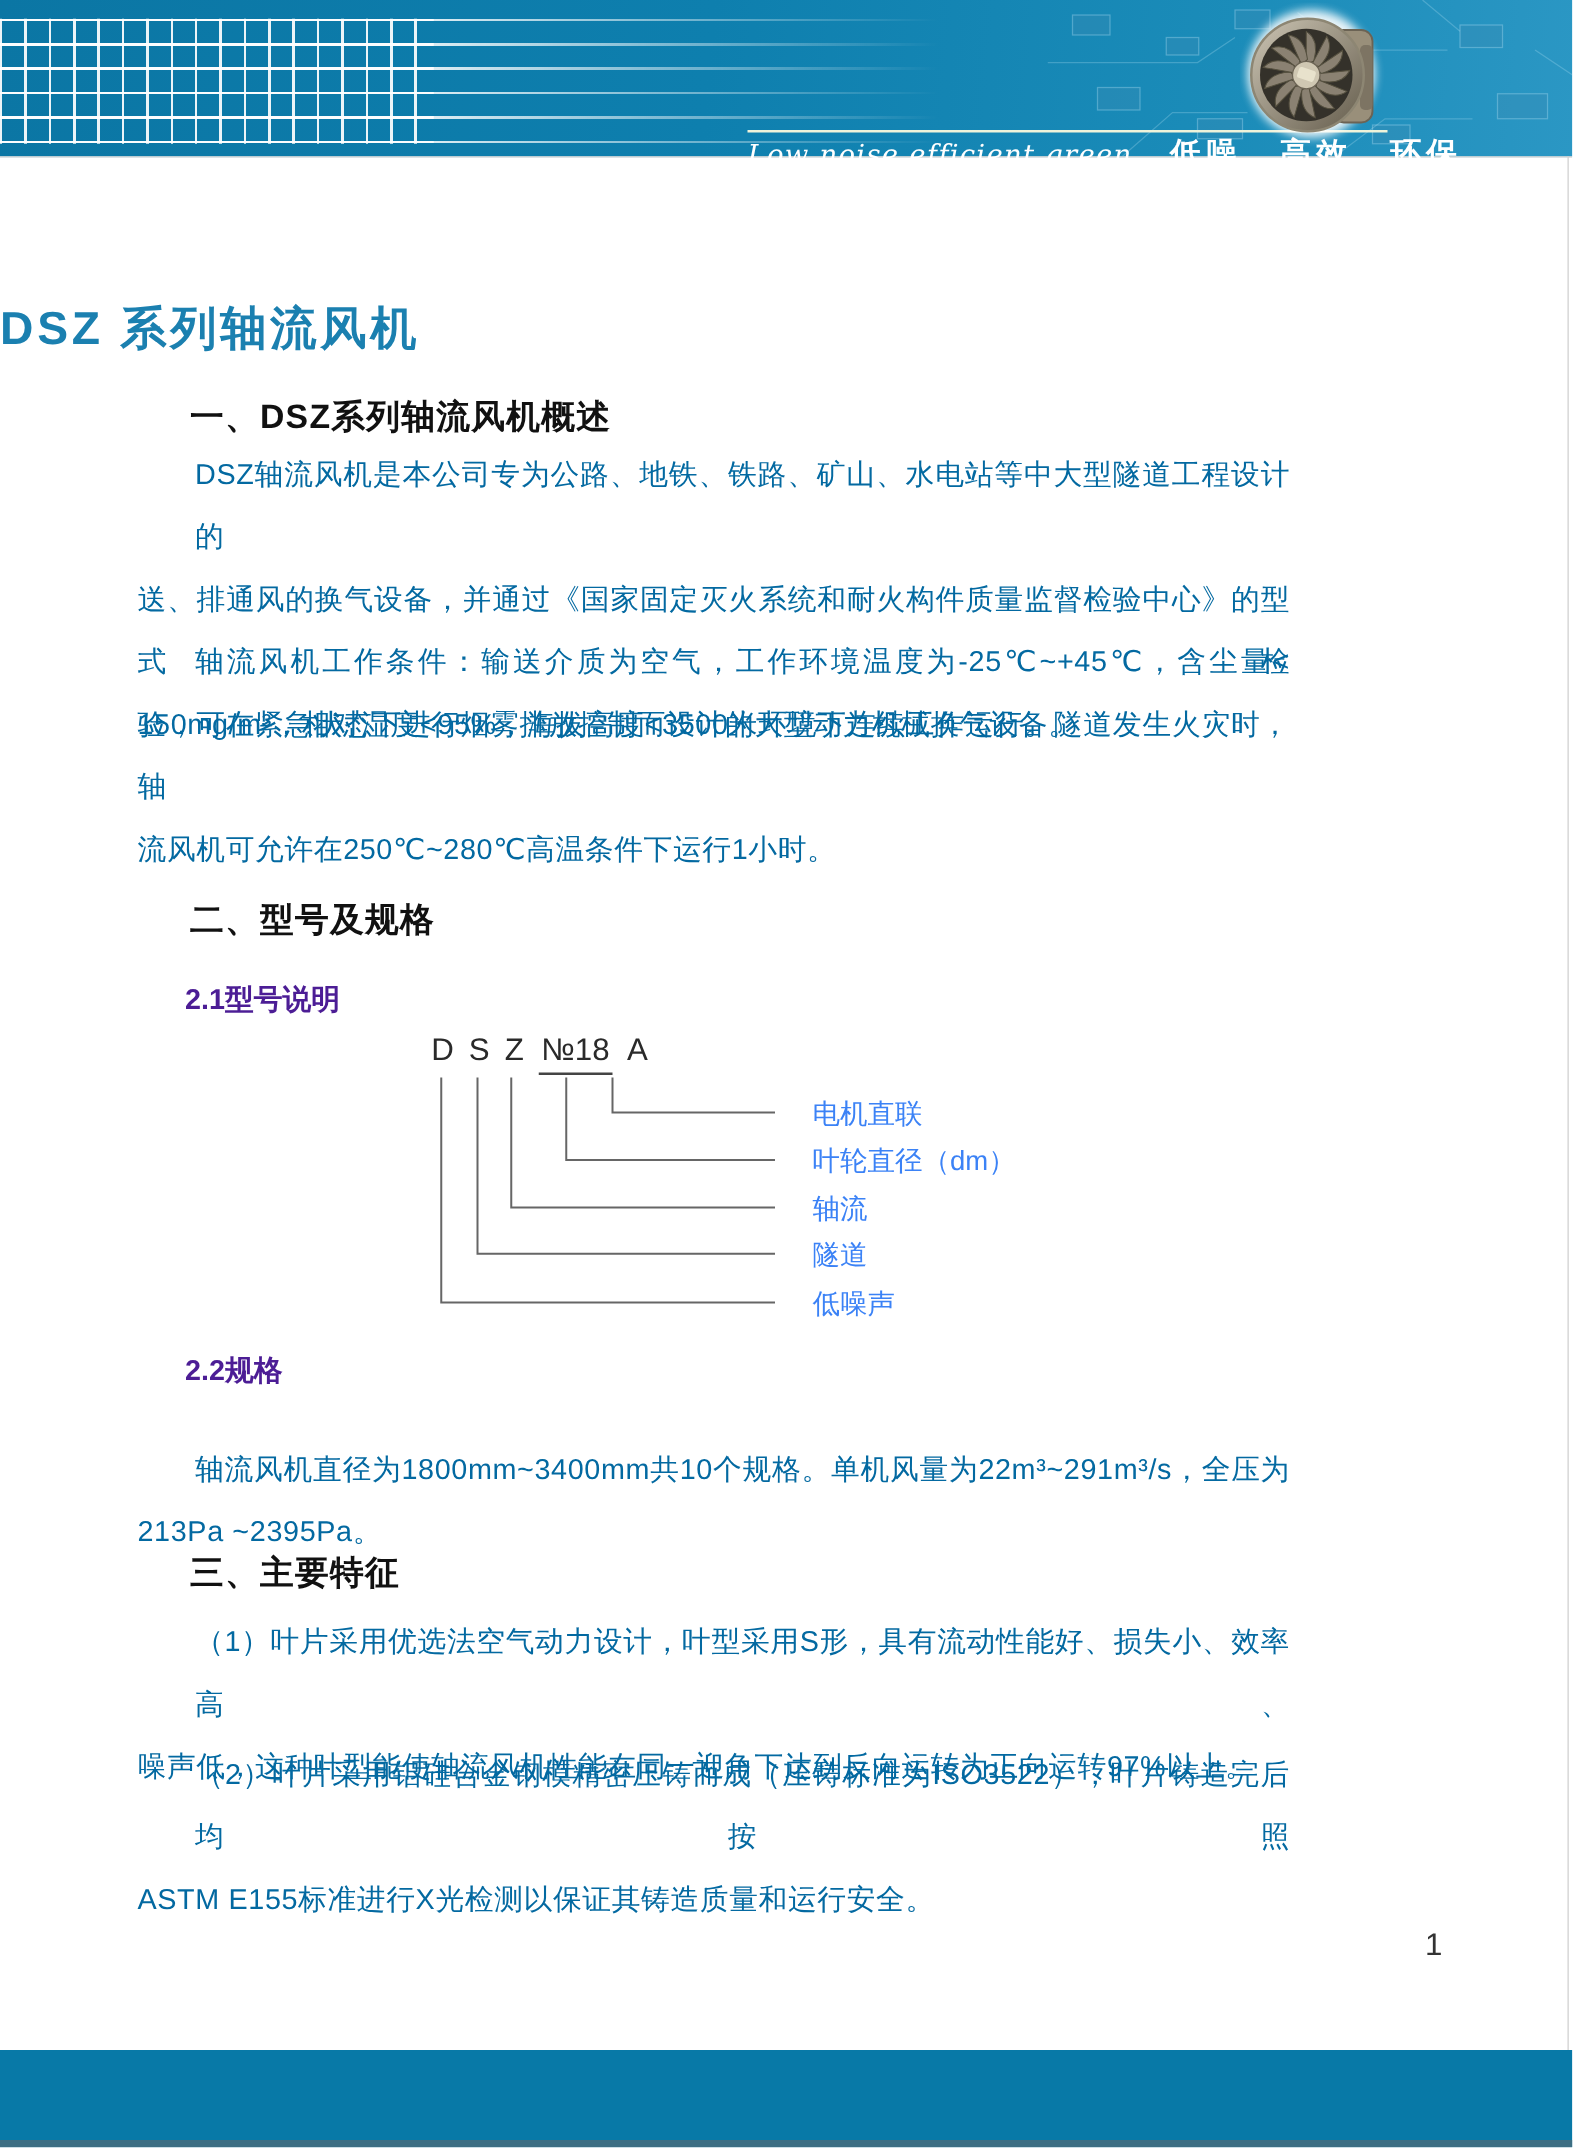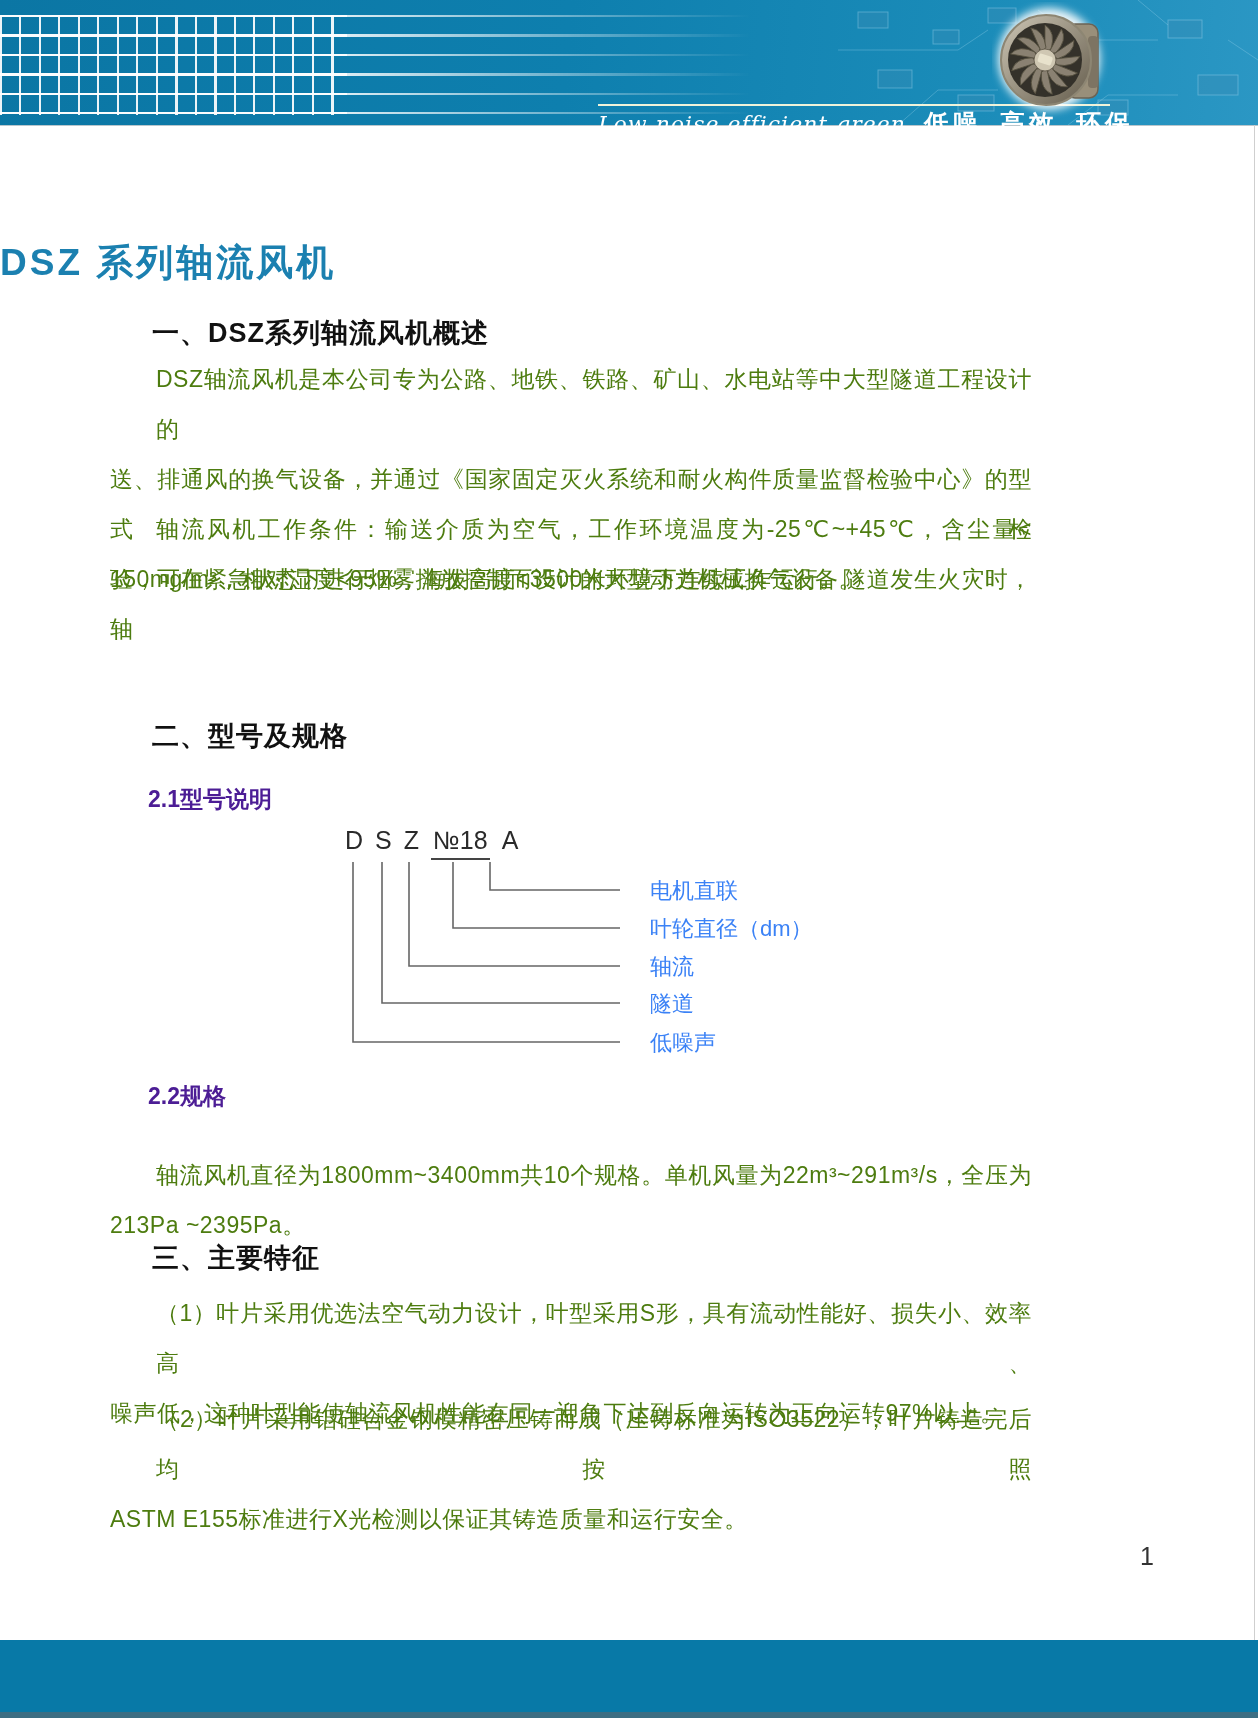--- a/index.html
+++ b/index.html
@@ -13,30 +13,30 @@
   .hlines{position:absolute;left:0;top:15px;width:775px;height:100px;
           background:repeating-linear-gradient(to bottom,rgba(255,255,255,.85) 0 2px,transparent 2px 19.5px);
           -webkit-mask-image:linear-gradient(to right,#000 45%,transparent 97%);
           mask-image:linear-gradient(to right,#000 45%,transparent 97%);}
   .grid{position:absolute;left:0;top:15px;width:347px;height:100px;
         background:repeating-linear-gradient(to right,rgba(255,255,255,.92) 0 2px,transparent 2px 19.5px),
                    repeating-linear-gradient(to bottom,rgba(255,255,255,.92) 0 2px,transparent 2px 19.5px);}
   .circuit{position:absolute;left:838px;top:0;}
   .tagline{position:absolute;left:598px;top:64px;display:flex;align-items:baseline;color:#ffffff;white-space:nowrap;}
   .tagline .en{font-family:"DejaVu Serif",serif;font-style:italic;font-size:22px;letter-spacing:1px;margin-top:48px;}
-  .tagline .cn{font-family:"DejaVu Serif",serif;font-size:25px;font-weight:bold;margin-left:18px;letter-spacing:4px;}
+  .tagline .cn{font-family:"DejaVu Serif",serif;font-size:25px;font-weight:bold;margin-left:30px;letter-spacing:4px;}
   .tag-underline{position:absolute;left:598px;top:104px;width:512px;height:2px;background:#eff3da;}
   .fan{position:absolute;left:992px;top:2px;}
 
   
   .page-title{position:absolute;left:0;top:238px;width:100%;text-align:left;
               font-size:37px;font-weight:bold;color:#1b80b0;letter-spacing:3px;}
   .h-major{position:absolute;left:152px;font-size:27px;font-weight:bold;color:#111;letter-spacing:1px;}
   .h-sub{position:absolute;left:148px;font-size:23px;font-weight:bold;color:#4c1d95;}
-  .para{position:absolute;left:110px;width:922px;font-size:23px;line-height:50px;color:#4d7c0f;}
+  .para{position:absolute;left:110px;width:922px;font-size:23px;line-height:50px;color:#0369a1;}
   .line{text-align:justify;letter-spacing:.5px;}
   .line.just{text-align-last:justify;}
   .line.indent{padding-left:46px;}
 
   
   .model-code{position:absolute;left:345px;top:826px;display:flex;gap:12px;
               font-size:25px;color:#2a2a2a;align-items:flex-start;}
   .model-code .u{border-bottom:2px solid #444;padding:0 2px 3px 2px;}
   .diagram-svg{position:absolute;left:0;top:828px;}
   .dia-label{position:absolute;left:650px;font-size:22px;color:#3b82f6;white-space:nowrap;}
@@ -158,20 +158,21 @@
 
   <div class="h-major h1">一、DSZ系列轴流风机概述</div>
   <div class="para p1">
     <div class="line just indent">DSZ轴流风机是本公司专为公路、地铁、铁路、矿山、水电站等中大型隧道工程设计的</div>
     <div class="line just">送、排通风的换气设备，并通过《国家固定灭火系统和耐火构件质量监督检验中心》的型式检</div>
     <div class="line">验，可在紧急状态下进行烟雾排放控制而设计的大型动力机械换气设备。</div>
   </div>
   <div class="para p2">
     <div class="line just indent">轴流风机工作条件：输送介质为空气，工作环境温度为-25℃~+45℃，含尘量&lt;</div>
     <div class="line just">150mg/m³，相对湿度&lt;95%，海拔高度&lt;3500米环境下连续工作运行。隧道发生火灾时，轴</div>
+    <div class="line">流风机可允许在250℃~280℃高温条件下运行1小时。</div>
   </div>
 
   <div class="h-major h2">二、型号及规格</div>
   <div class="h-sub sub1">2.1型号说明</div>
 
   <div class="model-code">
     <span>D</span>
     <span>S</span>
     <span>Z</span>
     <span class="u">№18</span>

